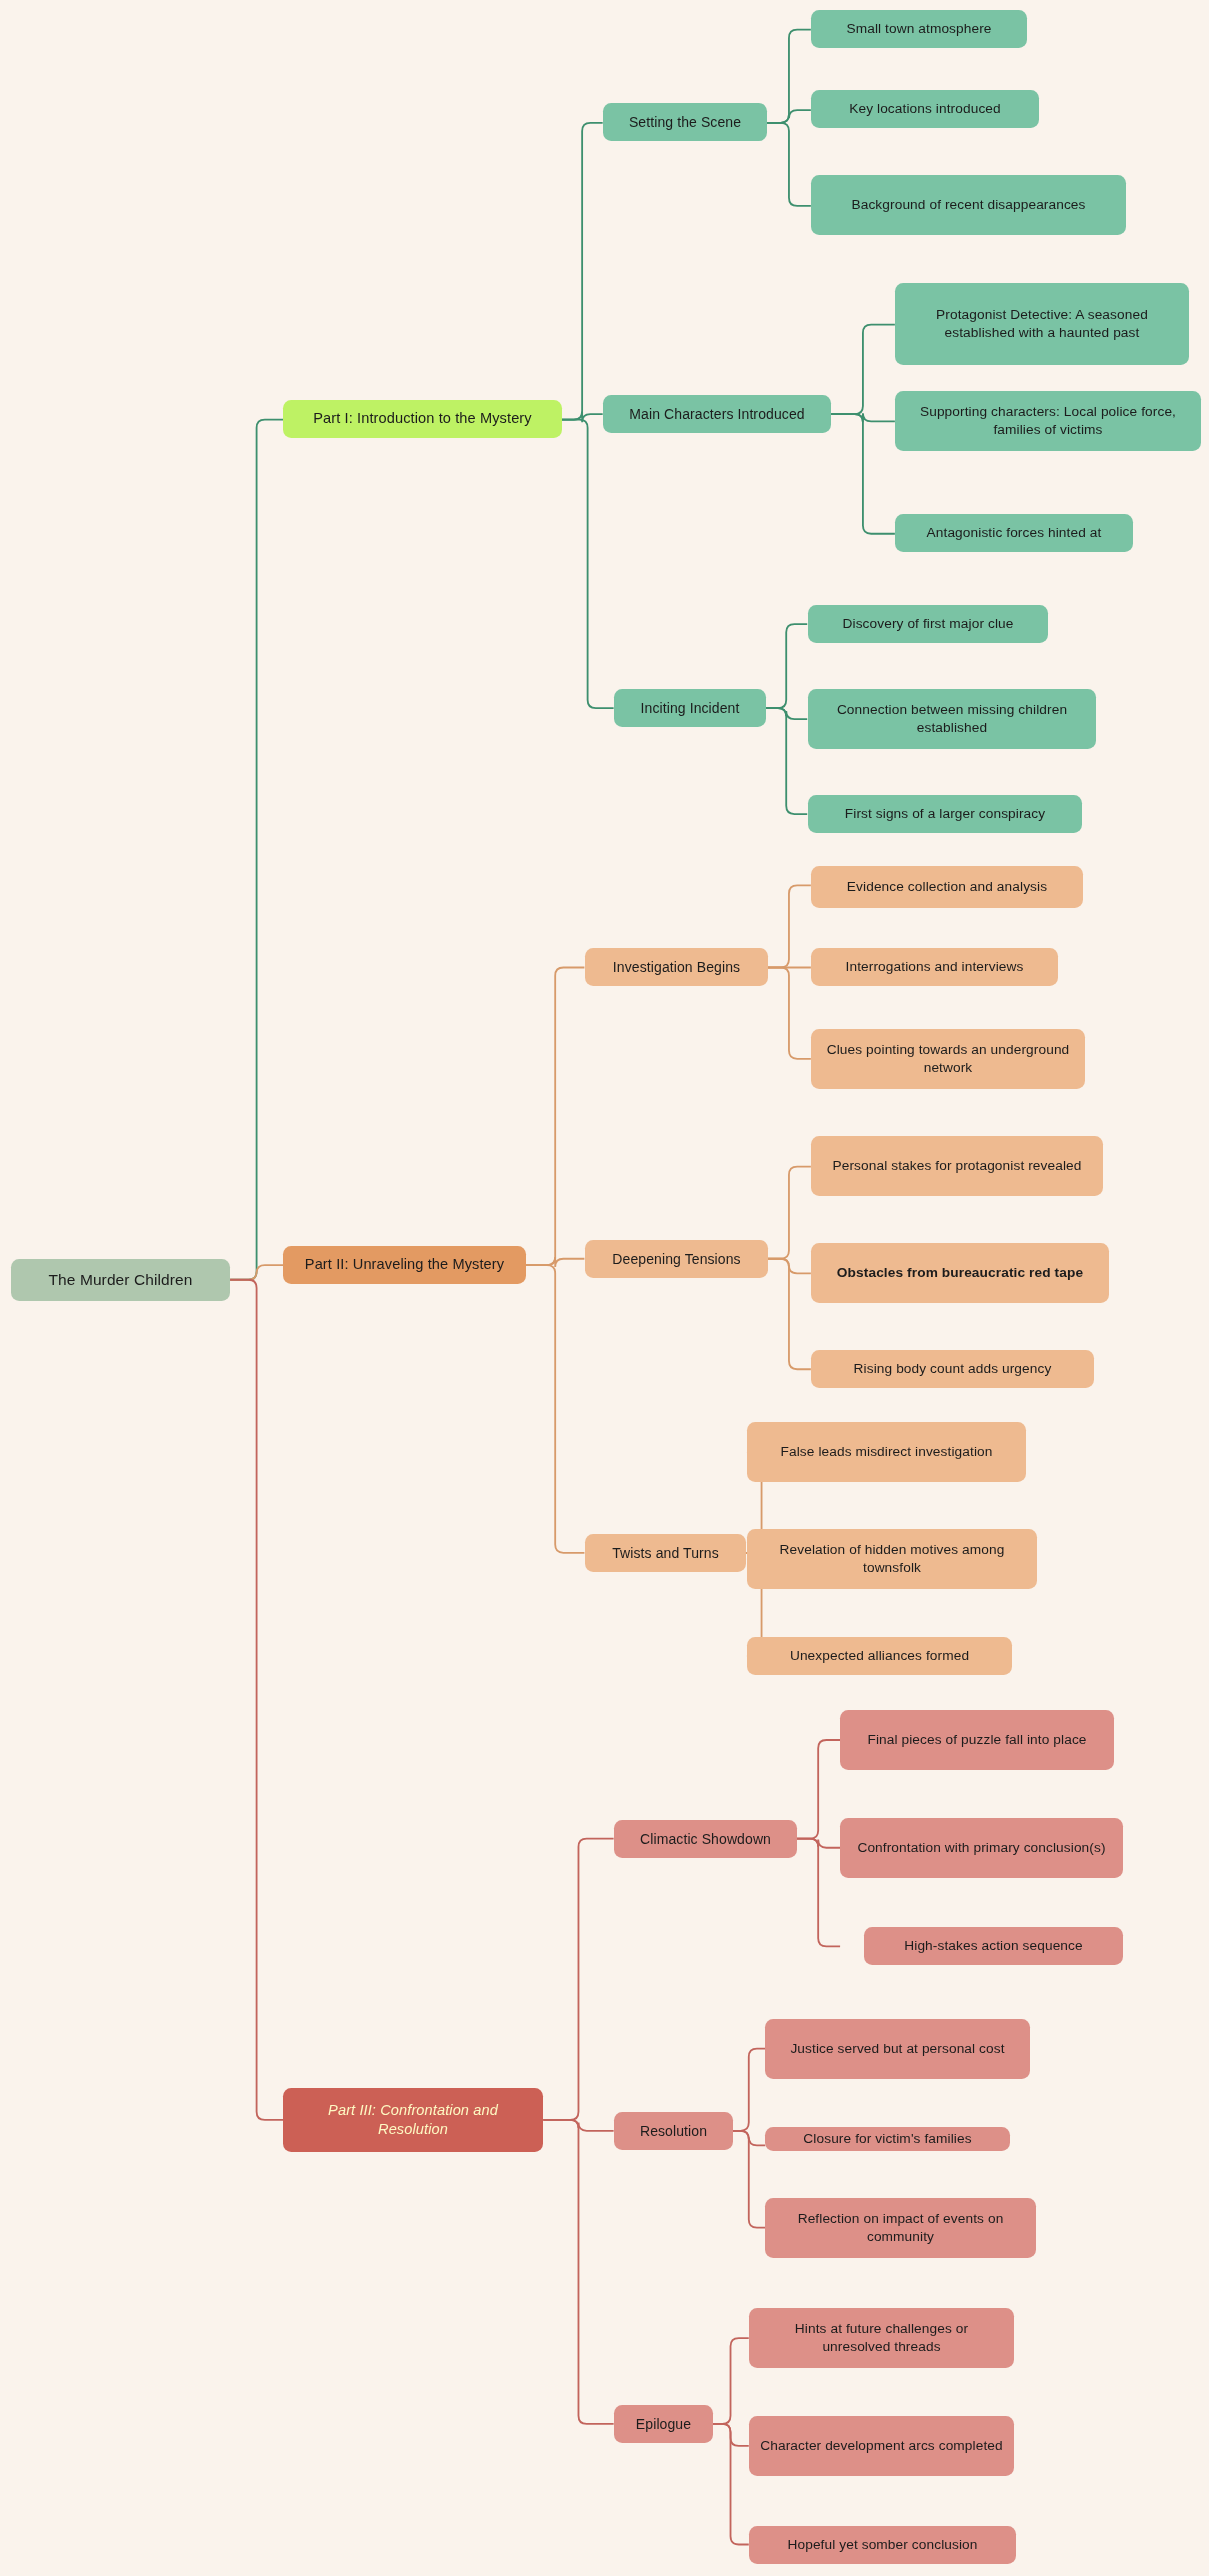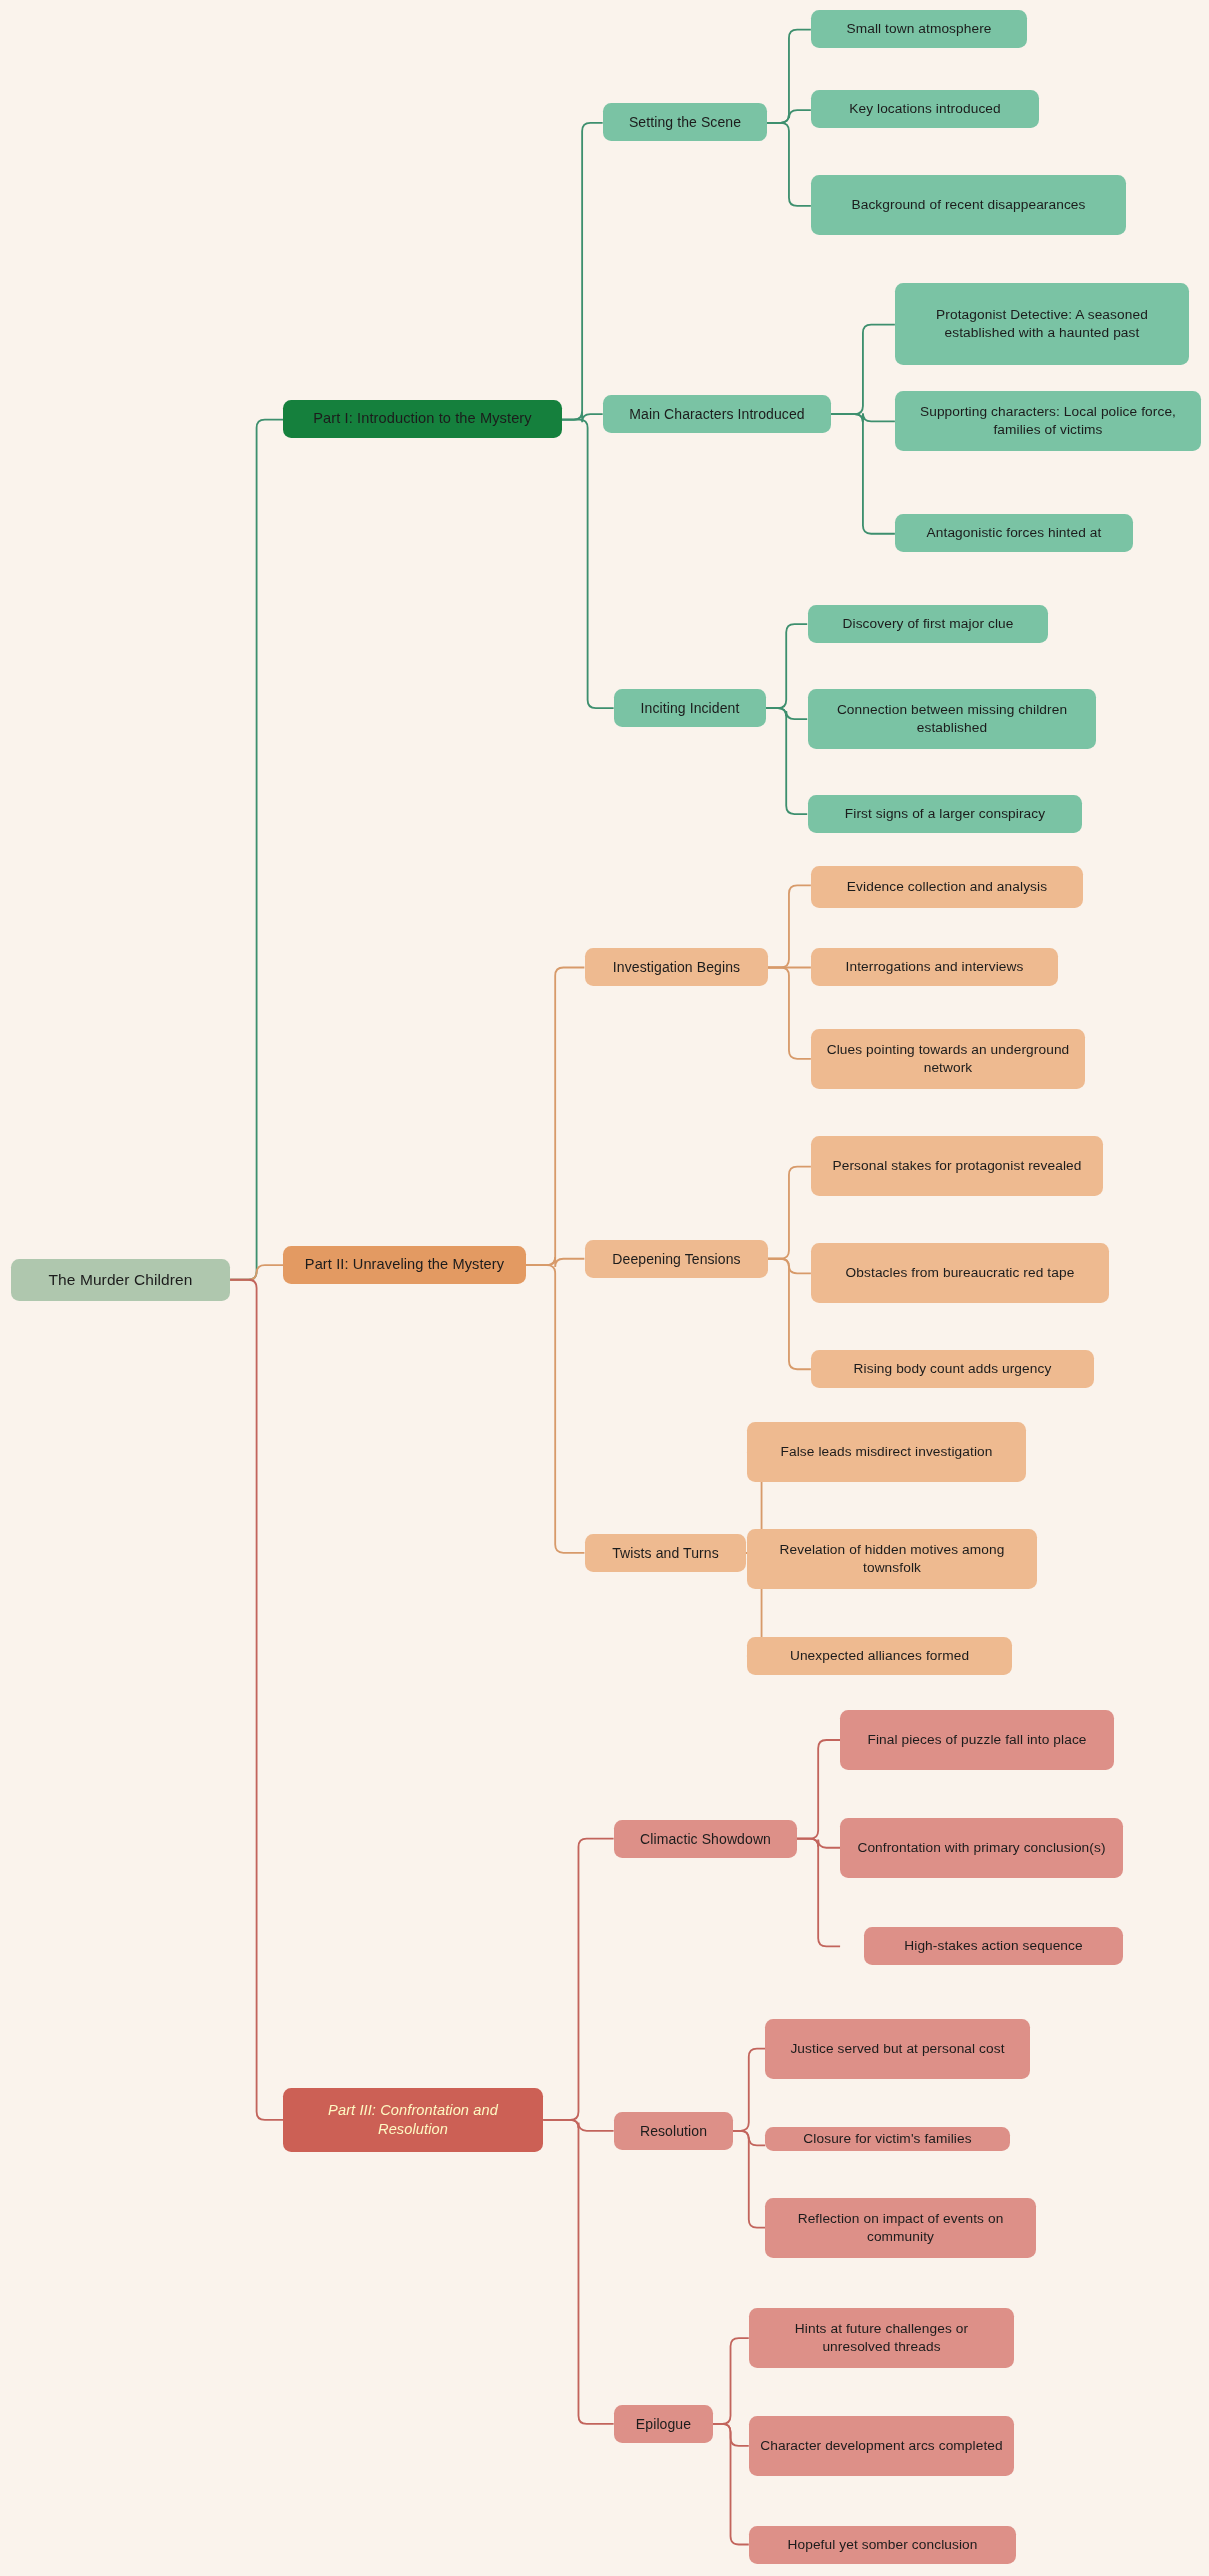--- a/index.html
+++ b/index.html
@@ -18,21 +18,21 @@
     display:flex;align-items:center;justify-content:center;
     text-align:center;
     border-radius:8.2px;
     color:#1c1c1c;
     line-height:1.32;
     padding:5.5px 11px;
     letter-spacing:0.1px;
   }
   .root{background:#afc7ae;font-size:15.5px;}
   .l1{font-size:14.6px;}
-  .l1.g{background:#15803d;text-align:right;}
+  .l1.g{background:#bef264;text-align:right;}
   .l1.o{background:#e39a62;}
   .l1.r{background:#cc6055;color:#fef9c3;font-style:italic;}
   .l2{font-size:14px;}
   .l2.g{background:#7ac3a4;}
   .l2.o{background:#eeba90;}
   .l2.r{background:#dd9088;}
   .l3{font-size:13.7px;}
   .l3.g{background:#7ac3a4;}
   .l3.o{background:#eeba90;}
   .l3.r{background:#dd9088;}
@@ -97,21 +97,21 @@
       <div class="node l3 g" style="left: 808px; top: 605px; width: 240px; height: 38px;">Discovery of first major clue</div>
       <div class="node l3 g" style="left: 808px; top: 689px; width: 288px; height: 60px;">Connection between missing children established</div>
       <div class="node l3 g" style="left: 808px; top: 795px; width: 274px; height: 38px;">First signs of a larger conspiracy</div>
       <div class="node l1 o" style="left: 283px; top: 1246px; width: 243px; height: 38px;">Part II: Unraveling the Mystery</div>
       <div class="node l2 o" style="left: 585px; top: 948px; width: 183px; height: 38px;">Investigation Begins</div>
       <div class="node l3 o" style="left: 811px; top: 866px; width: 272px; height: 42px;">Evidence collection and analysis</div>
       <div class="node l3 o" style="left: 811px; top: 948px; width: 247px; height: 38px;">Interrogations and interviews</div>
       <div class="node l3 o" style="left: 811px; top: 1029px; width: 274px; height: 60px;">Clues pointing towards an underground network</div>
       <div class="node l2 o" style="left: 585px; top: 1240px; width: 183px; height: 38px;">Deepening Tensions</div>
       <div class="node l3 o" style="left: 811px; top: 1136px; width: 292px; height: 60px;">Personal stakes for protagonist revealed</div>
-      <div class="node l3 o" style="left: 811px; top: 1243px; width: 298px; height: 60px;">Obstacles from bureaucratic red tape</div>
+      <div class="node l3 o" style="left: 811px; top: 1243px; width: 298px; height: 60px; font-weight: bold;">Obstacles from bureaucratic red tape</div>
       <div class="node l3 o" style="left: 811px; top: 1350px; width: 283px; height: 38px;">Rising body count adds urgency</div>
       <div class="node l2 o" style="left: 585px; top: 1534px; width: 161px; height: 38px;">Twists and Turns</div>
       <div class="node l3 o" style="left: 747px; top: 1422px; width: 279px; height: 60px;">False leads misdirect investigation</div>
       <div class="node l3 o" style="left: 747px; top: 1529px; width: 290px; height: 60px;">Revelation of hidden motives among townsfolk</div>
       <div class="node l3 o" style="left: 747px; top: 1637px; width: 265px; height: 38px;">Unexpected alliances formed</div>
       <div class="node l1 r" style="left: 283px; top: 2088px; width: 260px; height: 64px;">Part III: Confrontation and Resolution</div>
       <div class="node l2 r" style="left: 614px; top: 1820px; width: 183px; height: 38px;">Climactic Showdown</div>
       <div class="node l3 r" style="left: 840px; top: 1710px; width: 274px; height: 60px;">Final pieces of puzzle fall into place</div>
       <div class="node l3 r" style="left: 840px; top: 1818px; width: 283px; height: 60px;">Confrontation with primary conclusion(s)</div>
       <div class="node l3 r" style="left: 840px; top: 1927px; width: 259px; height: 38px; margin-left: 24px;">High-stakes action sequence</div>

